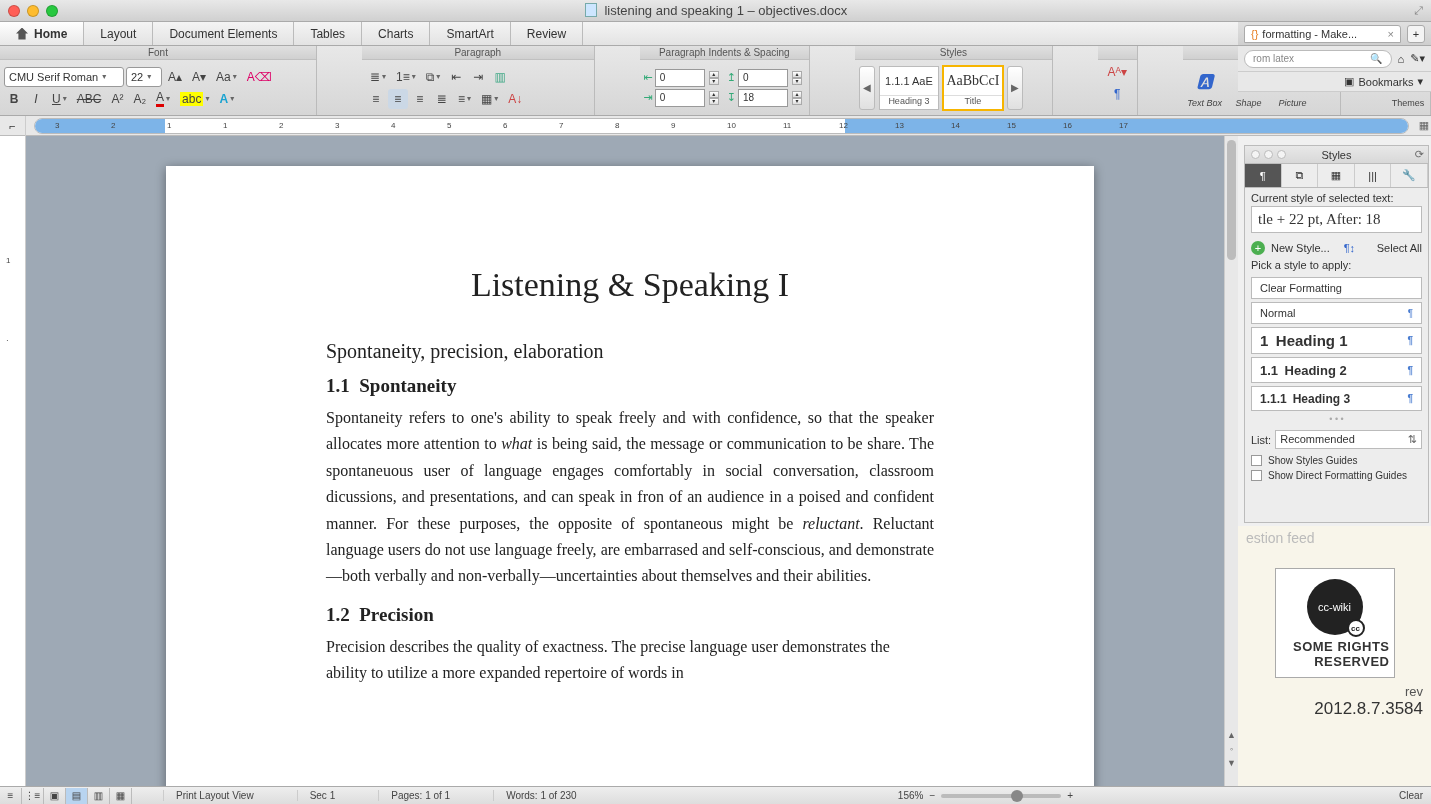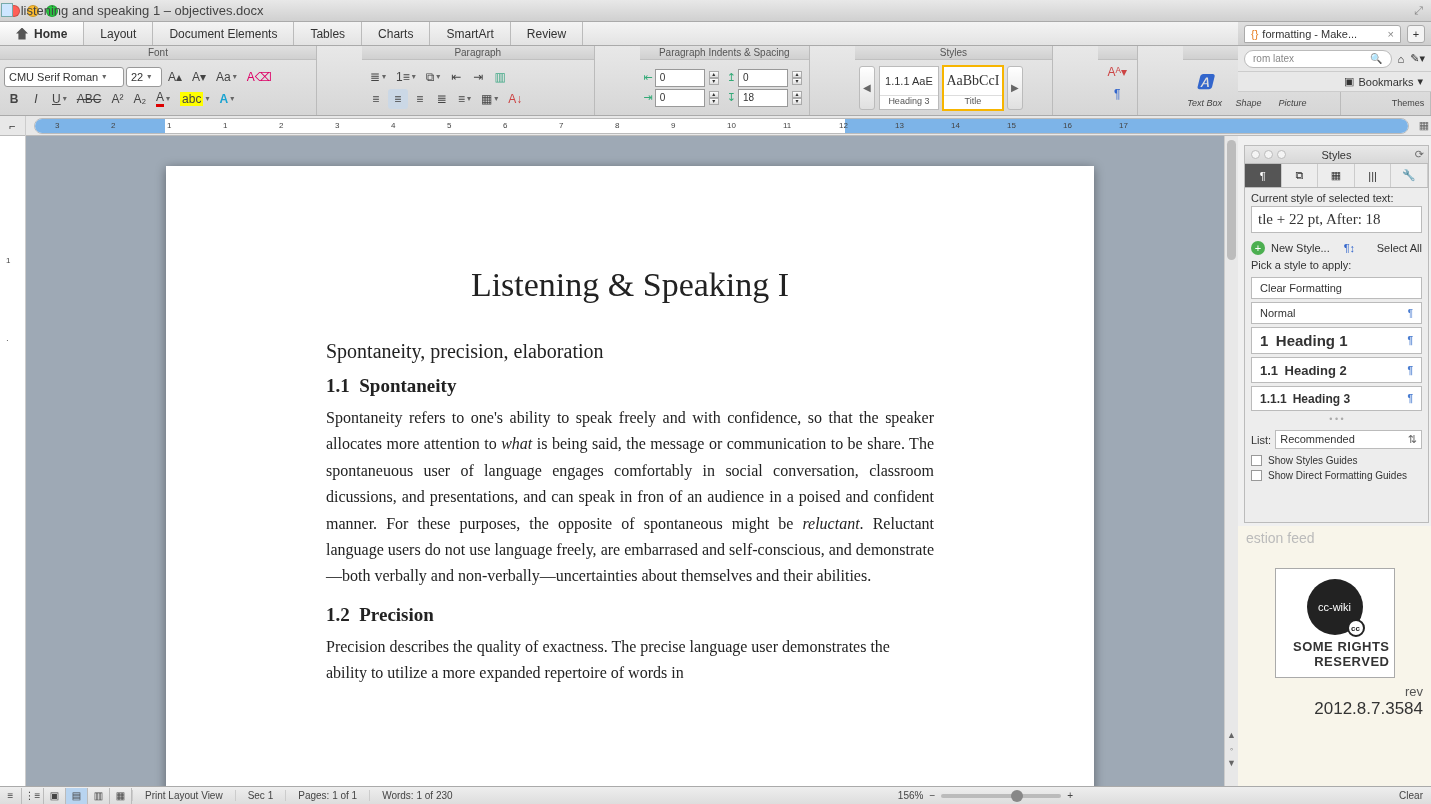--- a/index.html
+++ b/index.html
@@ -5,21 +5,21 @@
 * { box-sizing: border-box; margin: 0; padding: 0; font-family: "Lucida Grande", Arial, sans-serif; }
 body { width: 1431px; height: 804px; background: #f0f0f0; overflow: hidden; font-size: 11px; color: #333; }
 
 
 .titlebar { height: 22px; background: linear-gradient(#e8e8e8,#d0d0d0); display: flex; align-items: center; padding: 0 8px; border-bottom: 1px solid #aaa; position: relative; }
 .traffic { display: flex; gap: 7px; }
 .tl { width: 12px; height: 12px; border-radius: 50%; border: 1px solid rgba(0,0,0,.2); }
 .tl.red { background: #ff5f57; }
 .tl.yel { background: #febc2e; }
 .tl.grn { background: #28c840; }
-.titlebar .title { position: absolute; left: 1px; right: 0; font-size: 13px; color: #444; pointer-events: none; }
+.titlebar .title { position: absolute; left: 1px; right: 0; text-align: center; font-size: 13px; color: #444; pointer-events: none; }
 .titlebar .title .doc-icon { display:inline-block; width:12px; height:14px; background:#cde6ff; border:1px solid #7aa; vertical-align:-2px; margin-right:4px; }
 .titlebar .expand { margin-left:auto; color:#888; }
 
 
 .tabs { height: 24px; display: flex; align-items: stretch; background: linear-gradient(#f4f4f4,#e3e3e3); border-bottom: 1px solid #aaa; }
 .tab { padding: 4px 16px; border-right: 1px solid #bbb; display: flex; align-items: center; gap: 6px; font-size: 12px; }
 .tab.active { background: linear-gradient(#fff,#e8e8e8); font-weight: bold; }
 .tab .home-ic { display:inline-block; width:12px; height:12px; background:#555; clip-path: polygon(50% 0,100% 50%,80% 50%,80% 100%,20% 100%,20% 50%,0 50%); }
 .tabs .tabs-right { margin-left:auto; display:flex; align-items:center; gap:8px; padding-right:8px; color:#666; }
 
@@ -78,21 +78,21 @@
 .body em { font-style: italic; }
 .vscroll { position:absolute; right:0; top:0; bottom:0; width:14px; background:#e8e8e8; border-left:1px solid #ccc; }
 .vscroll .thumb { position:absolute; left:2px; right:2px; top:4px; height:120px; background:#bcbcbc; border-radius:6px; }
 .vscroll .arrow { position:absolute; left:0; right:0; height:14px; text-align:center; font-size:9px; color:#666; }
 
 
 .status { position:absolute; bottom:0; left:0; width:1431px; height:18px; background: linear-gradient(#eee,#ddd); border-top:1px solid #aaa; display:flex; align-items:center; font-size:10px; color:#444; }
 .status .view-btns { display:flex; }
 .status .vb { width:22px; height:16px; border-right:1px solid #bbb; display:flex; align-items:center; justify-content:center; }
 .status .vb.active { background:#b8d4f0; }
-.status .sect { padding:0 12px; border-left:1px solid #ccc; }
+.status .sect { padding:0 12px; border-left:1px solid #ccc;margin-left:31px; }
 .status .zoom { margin-left:auto; display:flex; align-items:center; gap:6px; padding-right:8px; }
 .status .slider { width:120px; height:4px; background:#bbb; border-radius:2px; position:relative; }
 .status .slider .knob { position:absolute; top:-4px; left:70px; width:12px; height:12px; background:#888; border-radius:50%; }
 
 
 .right-top { position:absolute; top:22px; left:1238px; right:0; height:24px; background:linear-gradient(#e0e0e0,#cfcfcf); border-bottom:1px solid #aaa; display:flex; align-items:center; padding:0 6px; gap:6px; }
 .right-top .brtab { flex:1; background:#fff; border:1px solid #aaa; border-radius:3px 3px 0 0; padding:2px 6px; font-size:11px; display:flex; align-items:center; gap:4px; overflow:hidden; }
 .right-top .plus { width:18px; height:18px; border:1px solid #aaa; border-radius:3px; display:flex; align-items:center; justify-content:center; background:#f4f4f4; }
 .right-nav { position:absolute; top:46px; left:1238px; right:0; height:26px; background:#e8e8e8; border-bottom:1px solid #ccc; display:flex; align-items:center; padding:0 6px; gap:6px; }
 .right-nav .search { flex:1; height:18px; background:#fff; border:1px solid #bbb; border-radius:10px; padding:0 8px; font-size:10px; display:flex; align-items:center; color:#888; }

